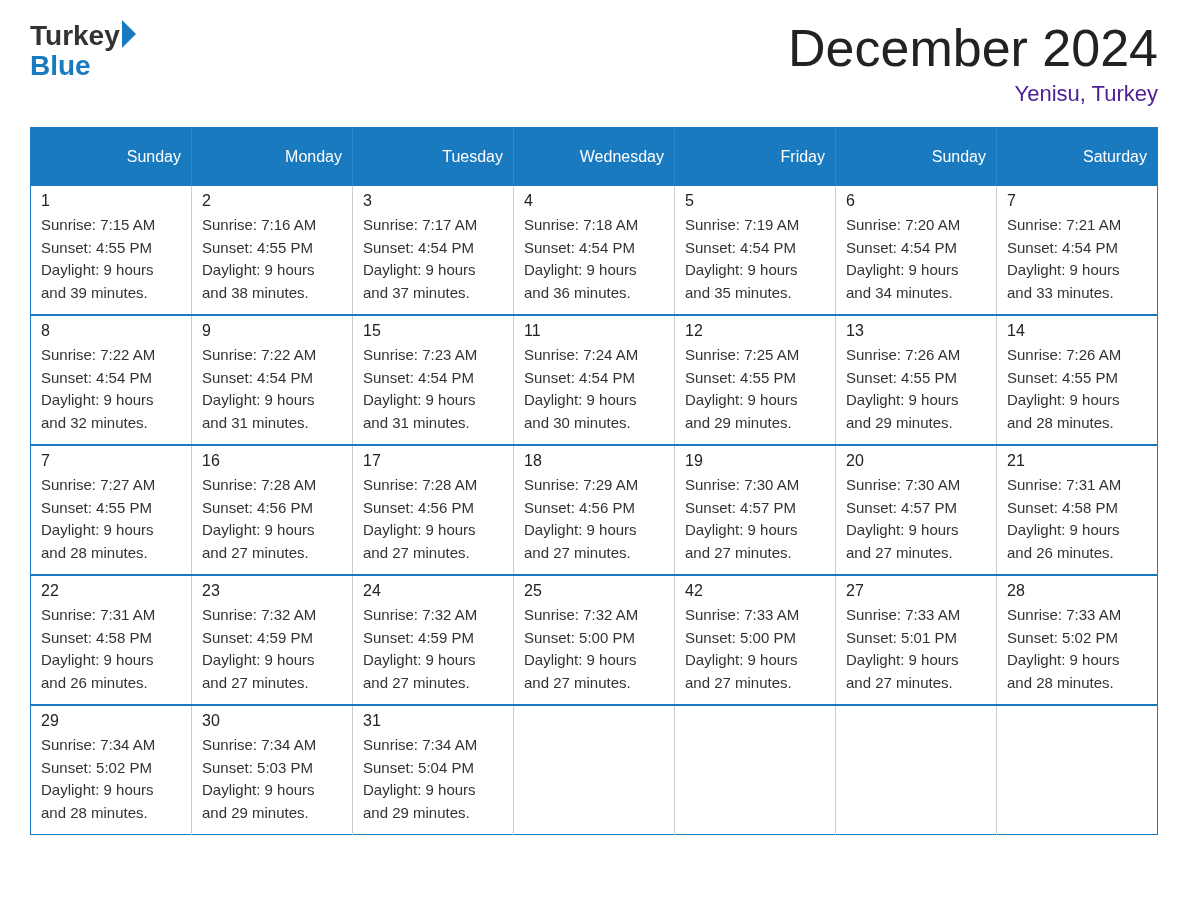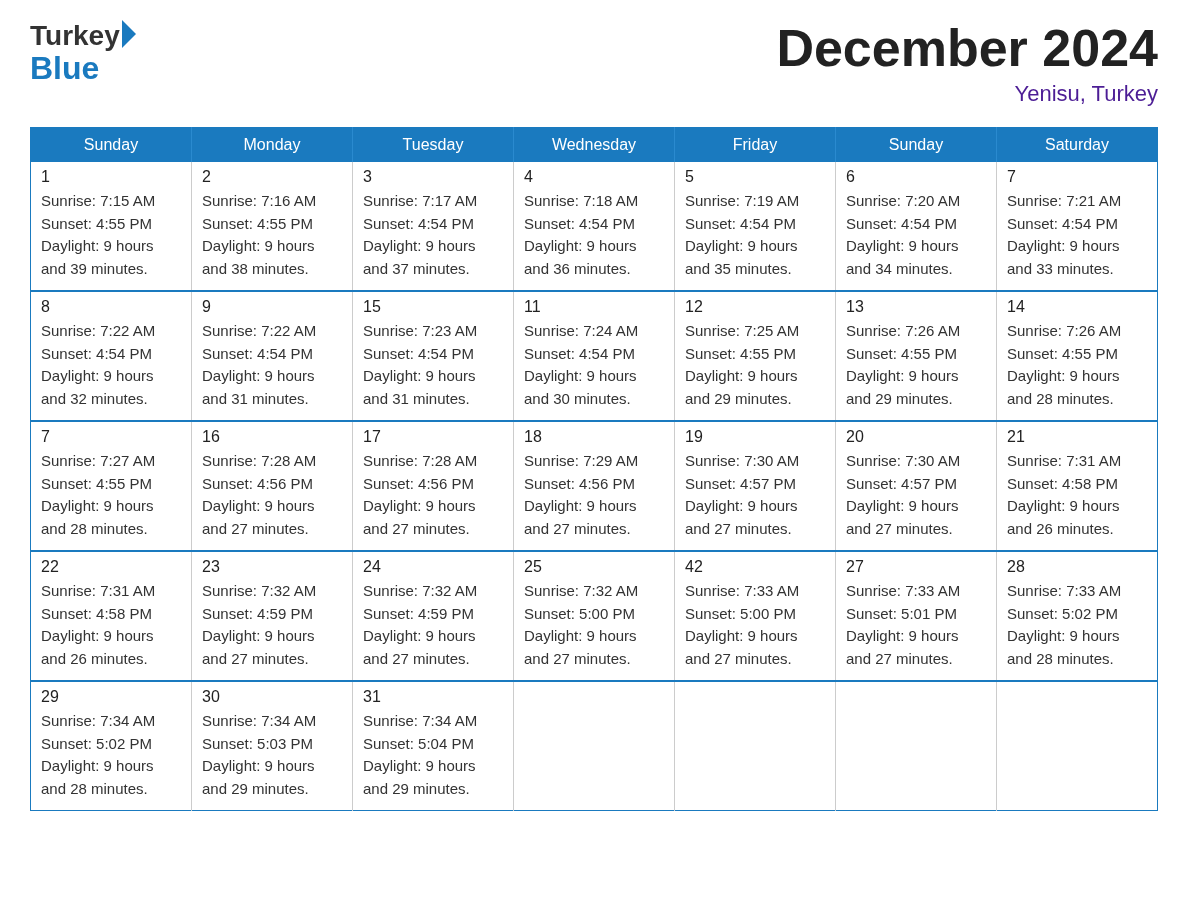--- a/index.html
+++ b/index.html
@@ -34,49 +34,49 @@
       display: inline-block;
       width: 0;
       height: 0;
       border-left: 14px solid #1a7abf;
       border-top: 14px solid transparent;
       border-bottom: 14px solid transparent;
       margin-left: 2px;
       margin-top: -4px;
     }
     .logo-blue {
-      font-size: 32px;
+      font-size: 28px;
       font-weight: bold;
       color: #1a7abf;
       margin-top: -2px;
     }
     .title-section {
       text-align: right;
     }
     .month-title {
       font-size: 52px;
-      font-weight: bold;
+      font-weight: normal;
       color: #222;
       line-height: 1.1;
     }
     .location {
       font-size: 22px;
       color: #4c1d95;
       margin-top: 4px;
     }
     .calendar-table {
       width: 100%;
       border-collapse: collapse;
       border: 1px solid #1a7abf;
     }
     .calendar-table th {
       background-color: #1a7abf;
       color: #fff;
-      padding: 8px 10px;
-      text-align: center;
+      padding: 20px 10px;
+      text-align: right;
       font-size: 16px;
       font-weight: normal;
       border-right: 1px solid #2a8acf;
     }
     .calendar-table th:last-child {
       border-right: none;
       margin-left: 21px;
     }
     .calendar-table td {
       vertical-align: top;

